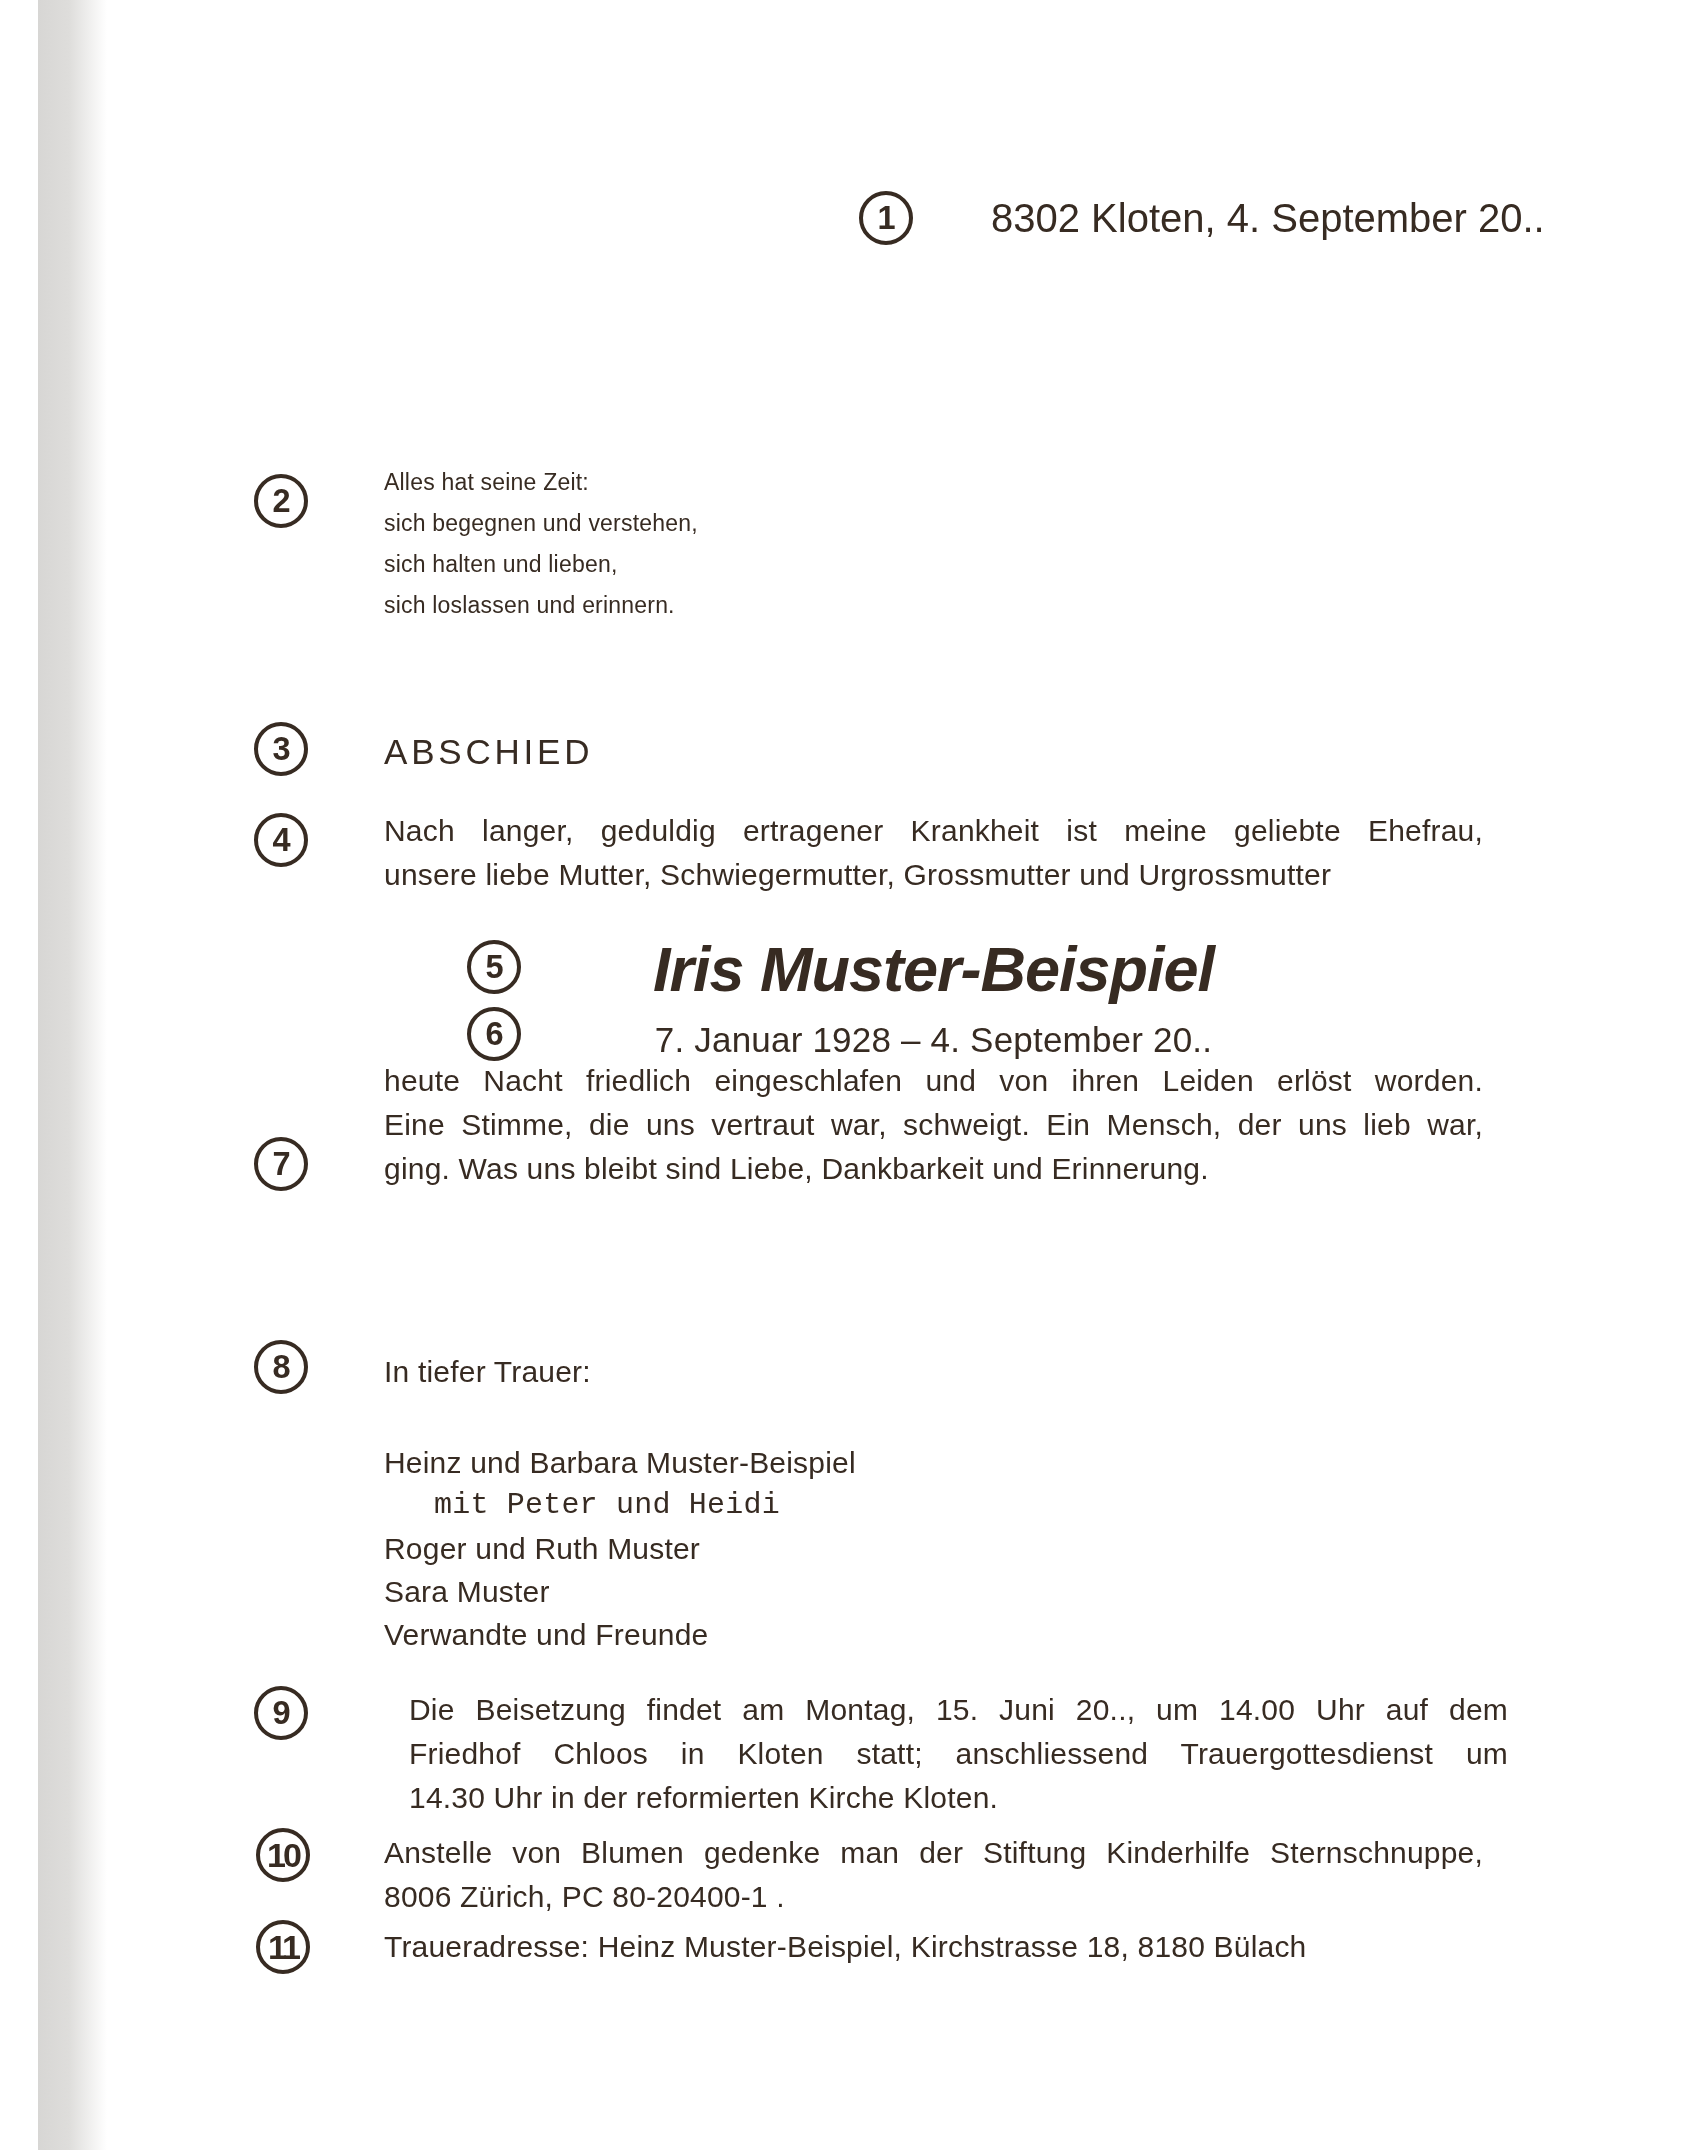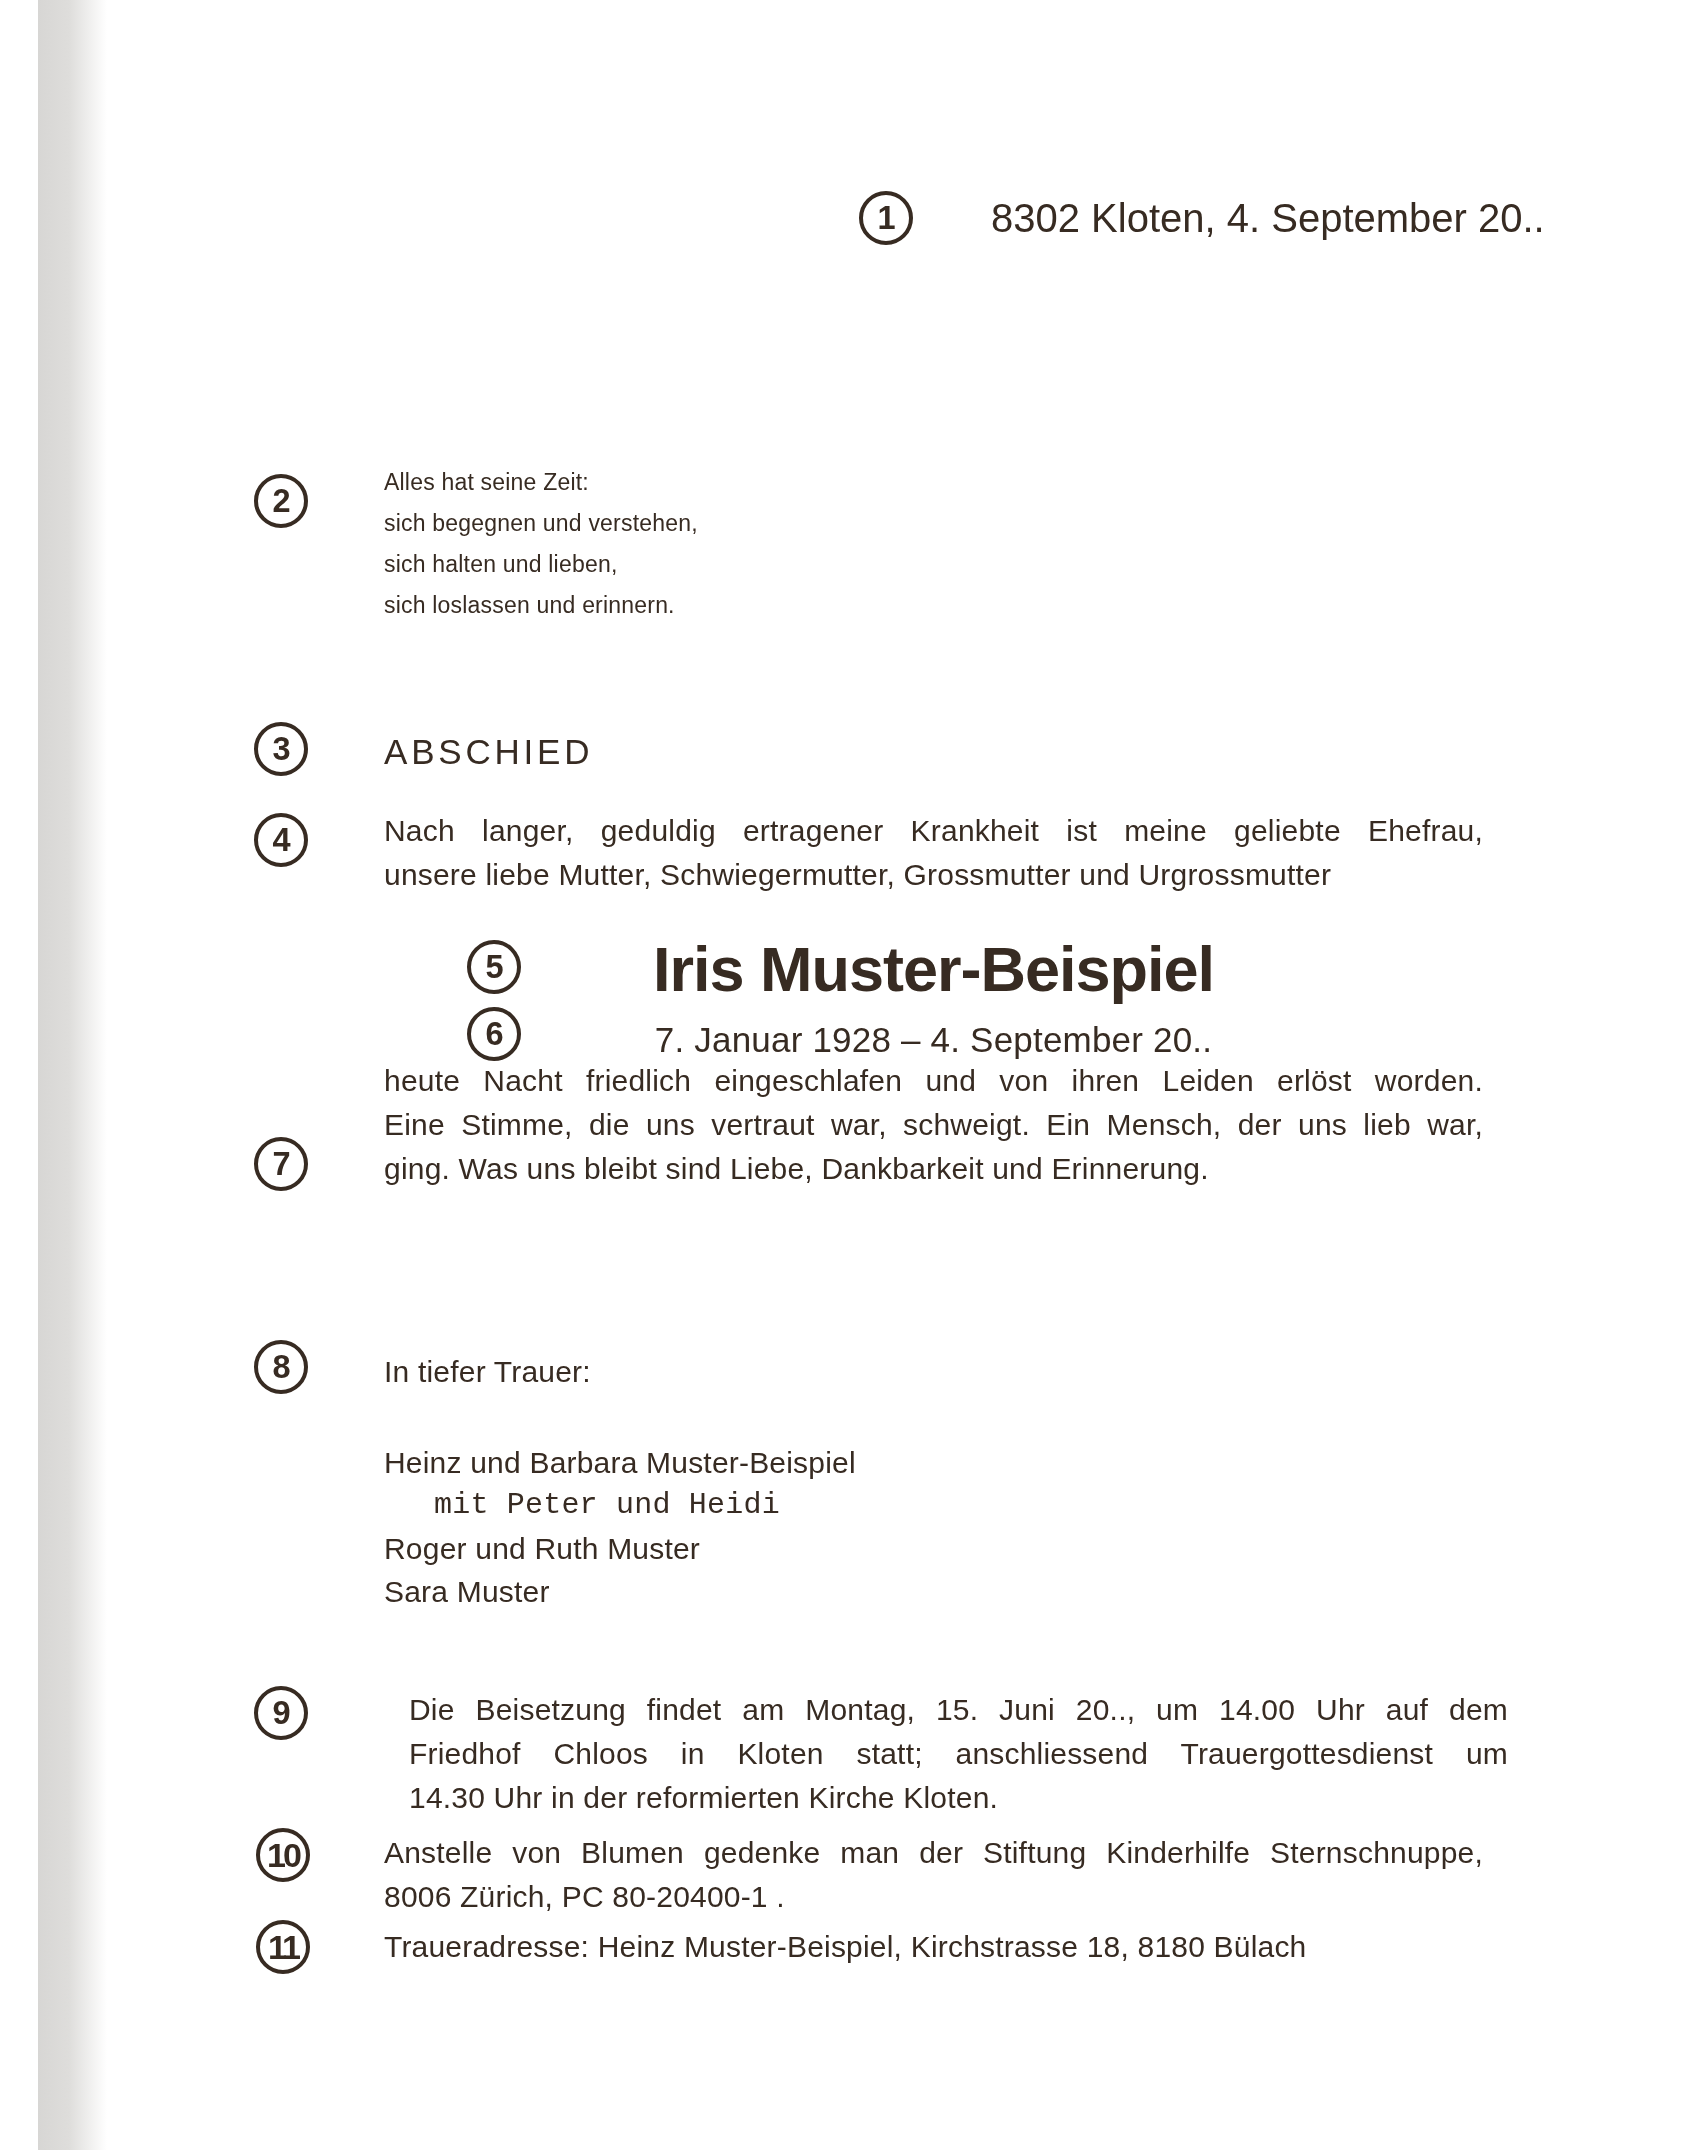--- a/index.html
+++ b/index.html
@@ -81,20 +81,21 @@
 
   .intro { top: 809px; }
 
   .deceased-name {
     top: 935px;
     text-align: center;
     font-size: 63px;
     line-height: 69px;
     font-weight: bold;
     letter-spacing: -1px;
+    font-style: italic;
   }
 
   .life-dates {
     top: 1019px;
     text-align: center;
     font-size: 35px;
     line-height: 42px;
   }
 
   .passing { top: 1059px; }
@@ -177,20 +178,21 @@
   <span class="line fill">Eine Stimme, die uns vertraut war, schweigt. Ein Mensch, der uns lieb war,</span>
   <span class="line">ging. Was uns bleibt sind Liebe, Dankbarkeit und Erinnerung.</span>
 </div>
 
 <div class="txt mourners-heading">In tiefer Trauer:</div>
 <div class="txt mourners-list">
   <span class="line">Heinz und Barbara Muster-Beispiel</span>
   <span class="line indent">mit Peter und Heidi</span>
   <span class="line">Roger und Ruth Muster</span>
   <span class="line">Sara Muster</span>
+  <span class="line">Verwandte und Freunde</span>
 </div>
 
 <div class="txt funeral">
   <span class="line fill">Die Beisetzung findet am Montag, 15. Juni 20.., um 14.00 Uhr auf dem</span>
   <span class="line fill">Friedhof Chloos in Kloten statt; anschliessend Trauergottesdienst um</span>
   <span class="line">14.30 Uhr in der reformierten Kirche Kloten.</span>
 </div>
 
 <div class="txt donations">
   <span class="line fill">Anstelle von Blumen gedenke man der Stiftung Kinderhilfe Sternschnuppe,</span>

